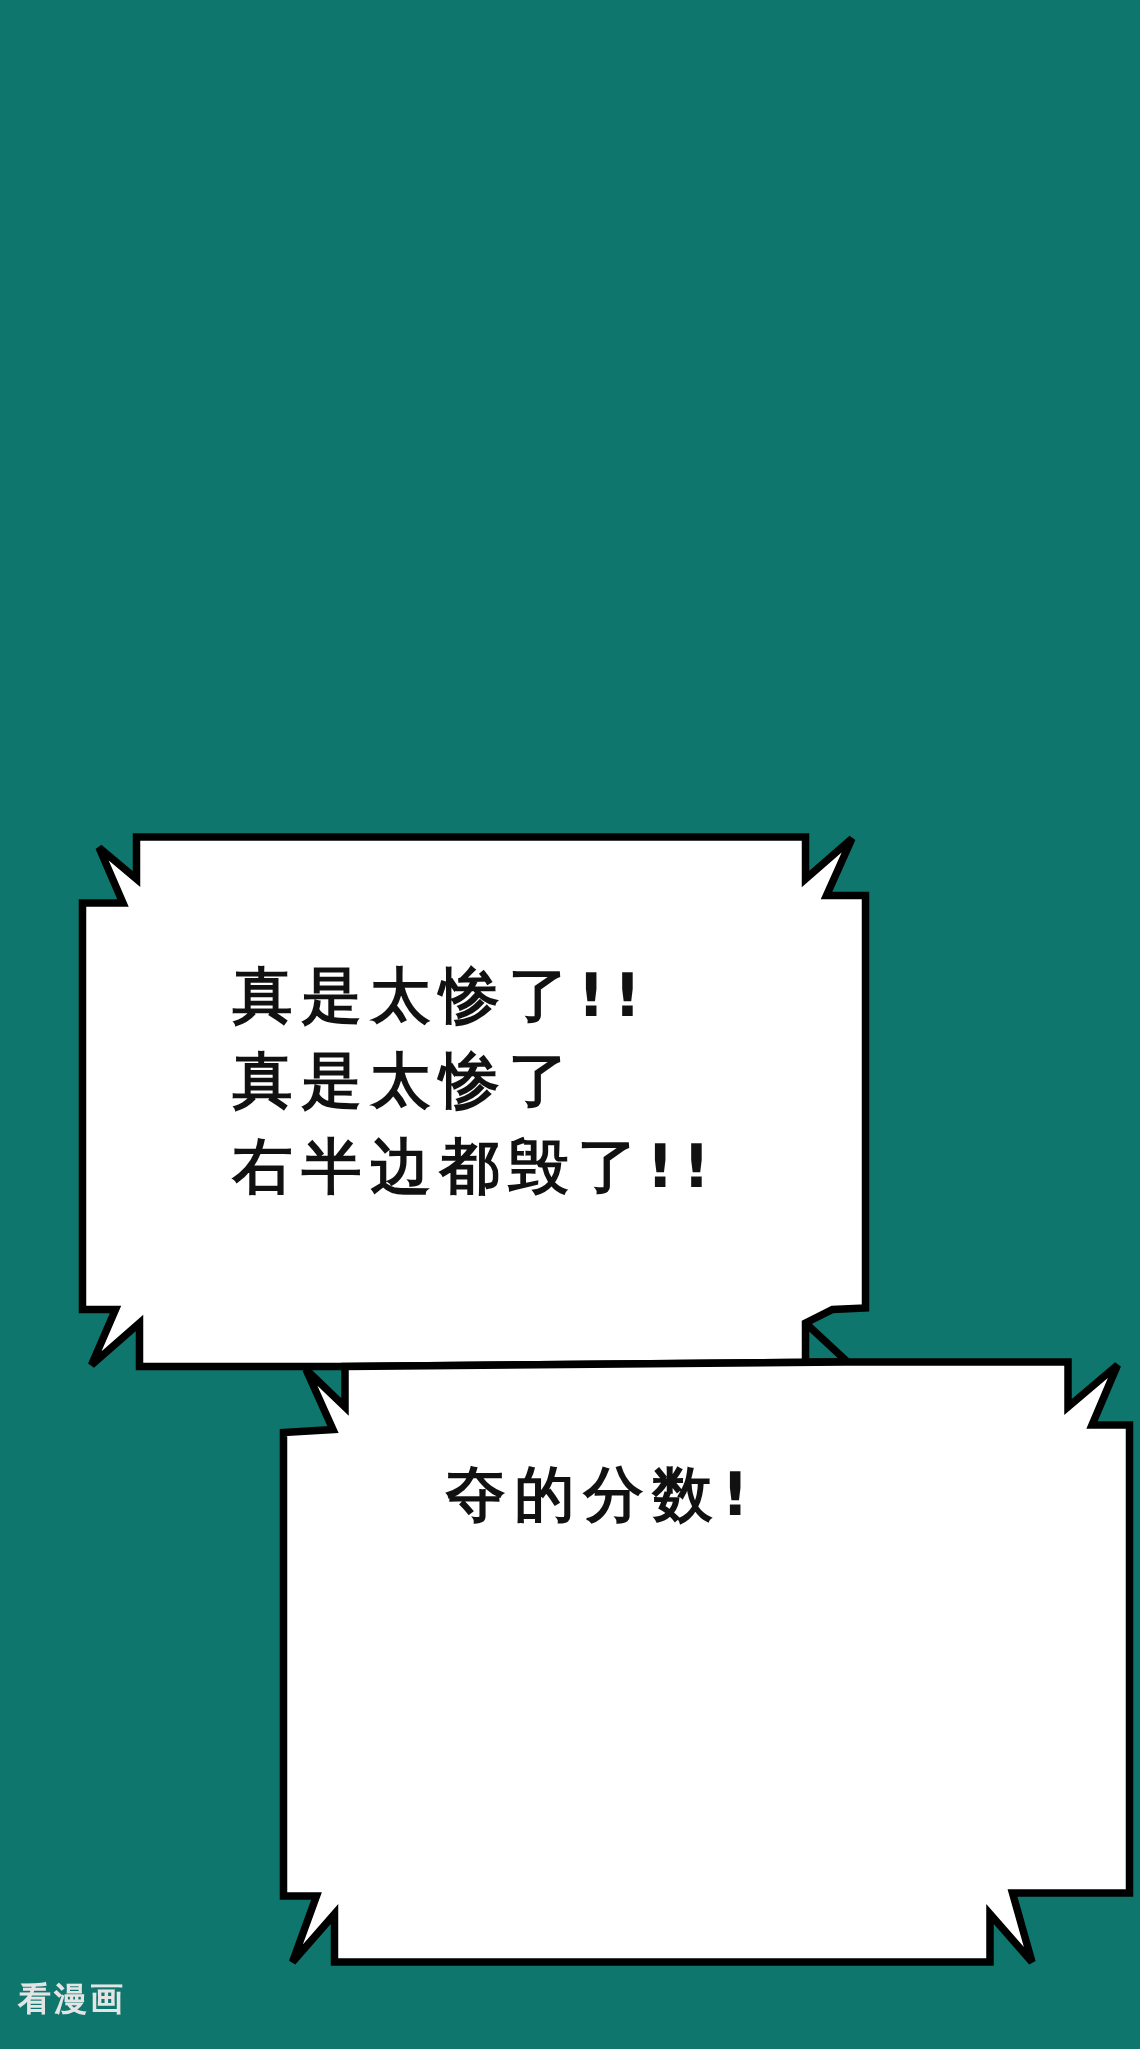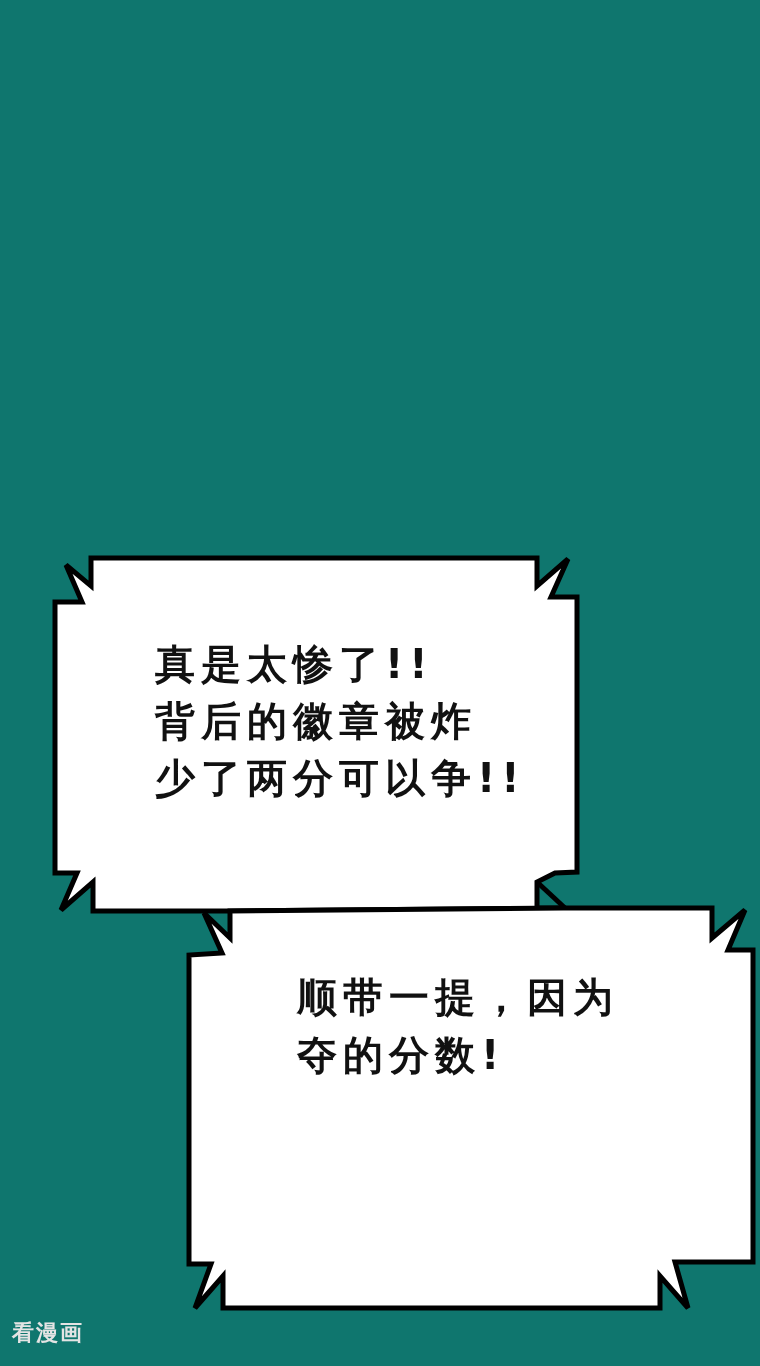--- a/index.html
+++ b/index.html
@@ -58,23 +58,22 @@
               230,911 93,911 93,882 61,910 77,873 55,873 55,602 82,602 66,565 91,586"></polygon>
 
     <polygon fill="#ffffff" stroke="#000000" stroke-width="5" stroke-linejoin="miter" points="230,911 563,908 712,908 712,938 745,910 728,950 753,950 753,1262 675,1262 688,1308 660,1276
               660,1308 223,1308 223,1276 195,1308 211,1264 189,1264 189,955 222,953 204,913 230,938"></polygon>
 
     <polyline fill="none" stroke="#000000" stroke-width="5" points="537,882 565,908"></polyline>
   </svg>
 
   <div class="bubble-text" id="text1">
     <span class="line">真是太惨了!!</span>
-    <span class="line">背后的徽章被炸</span>
-    <span class="line">少了两分可以争!!</span>
+    <span class="line">真是太惨了</span>
+    <span class="line">右半边都毁了!!</span>
   </div>
 
   <div class="bubble-text" id="text2">
-    <span class="line">顺带一提，因为</span>
     <span class="line">夺的分数!</span>
   </div>
 
   <div class="watermark">看漫画</div>
 </div>
 
 </body></html>

